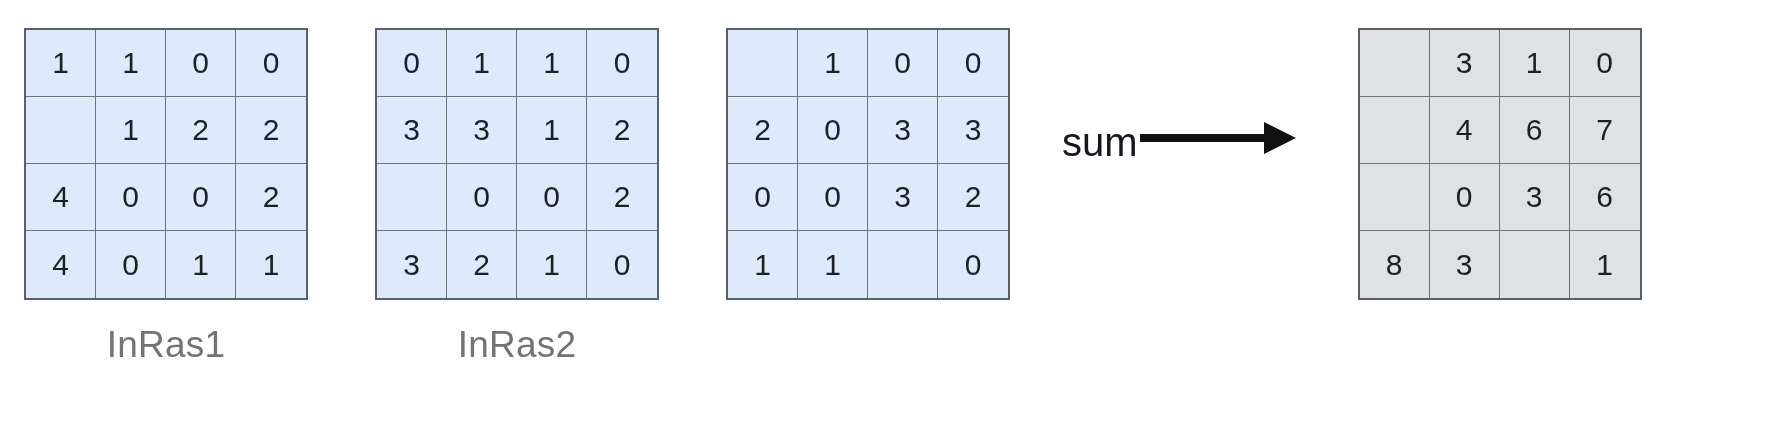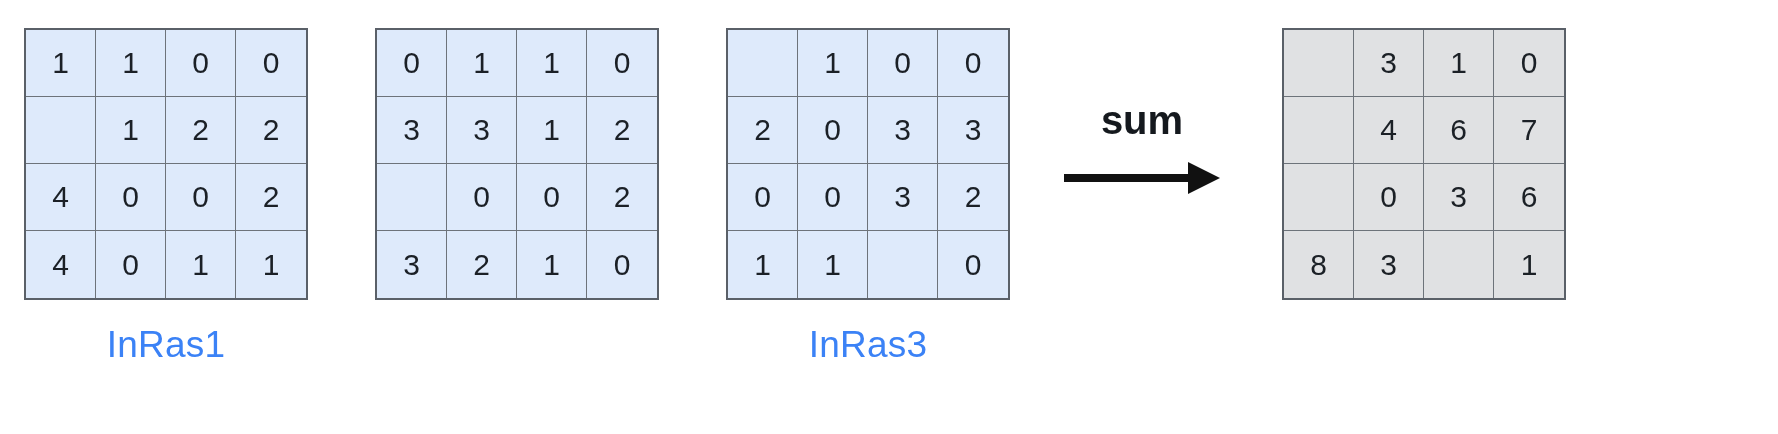--- a/index.html
+++ b/index.html
@@ -43,31 +43,30 @@
     border-bottom: 1.6px solid #6d737a;
     box-sizing: border-box;
     line-height: 1;
   }
   .cell:nth-child(4n) { border-right: none; }
   .cell:nth-child(n+13) { border-bottom: none; }
   .grid.input .cell { background: #deeafb; }
   .grid.output .cell { background: #e0e1e3; }
   .caption {
     font-size: 37px;
-    color: #3b82f6;
+    color: #737373;
     letter-spacing: 0.2px;
     white-space: nowrap;
     text-align: center;
   }
   .op-block {
     display: flex;
-    flex-direction: column;
-    align-items: center;
+    flex-direction: row;
+    align-items: flex-end;
     justify-content: flex-start;
-    font-weight: bold;
   }
   .op-label {
     font-size: 40px;
     color: #15191e;
     line-height: 1;
   }
   .arrow-wrap {
     display: block;
   }
 </style>
@@ -110,20 +109,21 @@
         <div class="cell">2</div>
         <div class="cell"></div>
         <div class="cell">0</div>
         <div class="cell">0</div>
         <div class="cell">2</div>
         <div class="cell">3</div>
         <div class="cell">2</div>
         <div class="cell">1</div>
         <div class="cell">0</div>
       </div>
+    <div class="caption" style="margin-top:24px;">InRas2</div>
   </div>
 
   <div class="raster-block" style="margin-left:67px; margin-top:28px;">
     <div class="grid input">
         <div class="cell"></div>
         <div class="cell">1</div>
         <div class="cell">0</div>
         <div class="cell">0</div>
         <div class="cell">2</div>
         <div class="cell">0</div>
@@ -131,21 +131,20 @@
         <div class="cell">3</div>
         <div class="cell">0</div>
         <div class="cell">0</div>
         <div class="cell">3</div>
         <div class="cell">2</div>
         <div class="cell">1</div>
         <div class="cell">1</div>
         <div class="cell"></div>
         <div class="cell">0</div>
       </div>
-    <div class="caption" style="margin-top:24px;">InRas3</div>
   </div>
 
   <div class="op-block" style="margin-left:52px; margin-top:100px;">
     <div class="op-label">sum</div>
     <span class="arrow-wrap" style="margin-top:18px;">
       <svg width="160" height="40" viewBox="0 0 160 40" aria-hidden="true">
         <line x1="2" y1="20" x2="132" y2="20" stroke="#111111" stroke-width="8"></line>
         <polygon points="126,4 158,20 126,36" fill="#111111"></polygon>
       </svg>
     </span>

